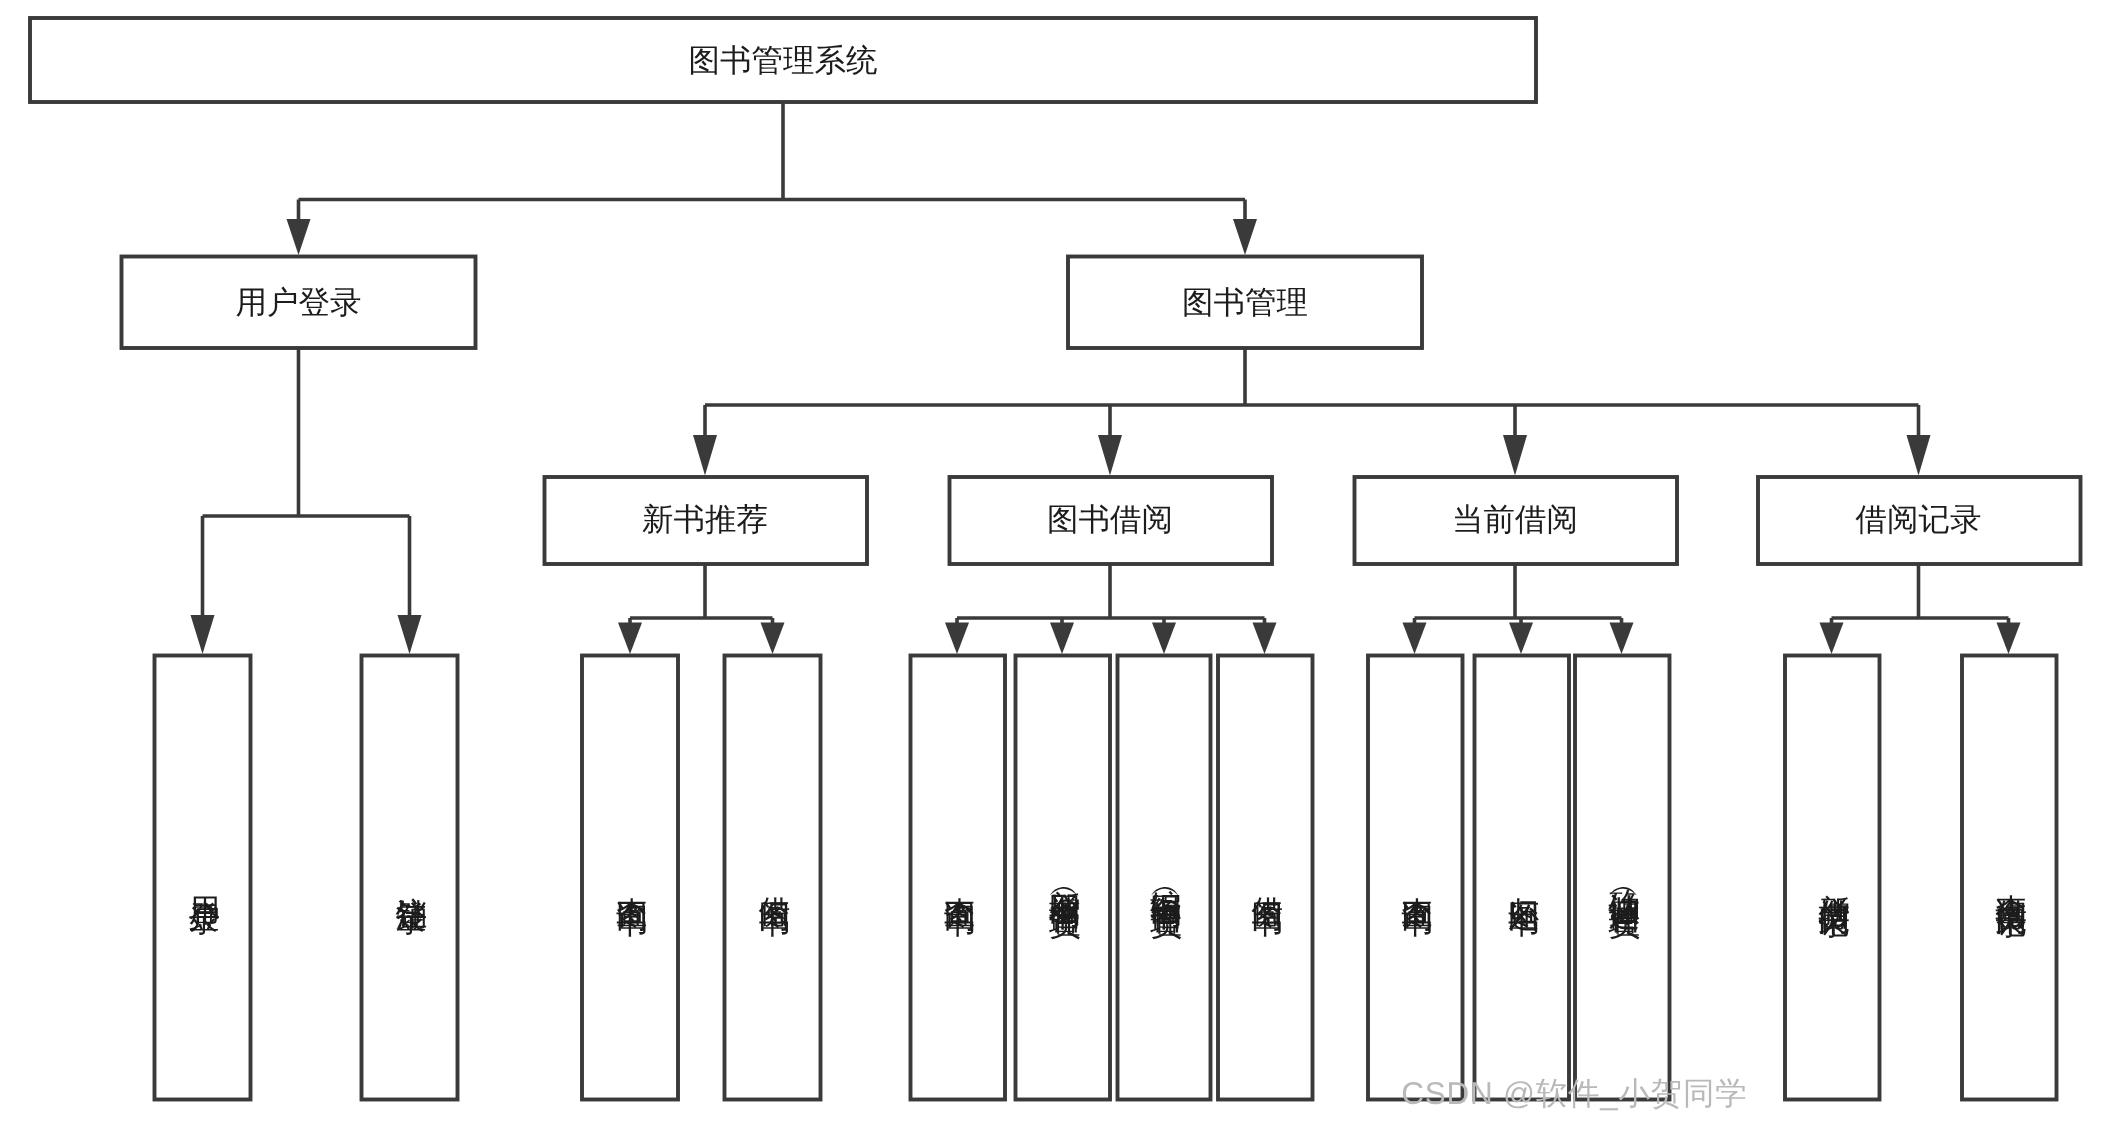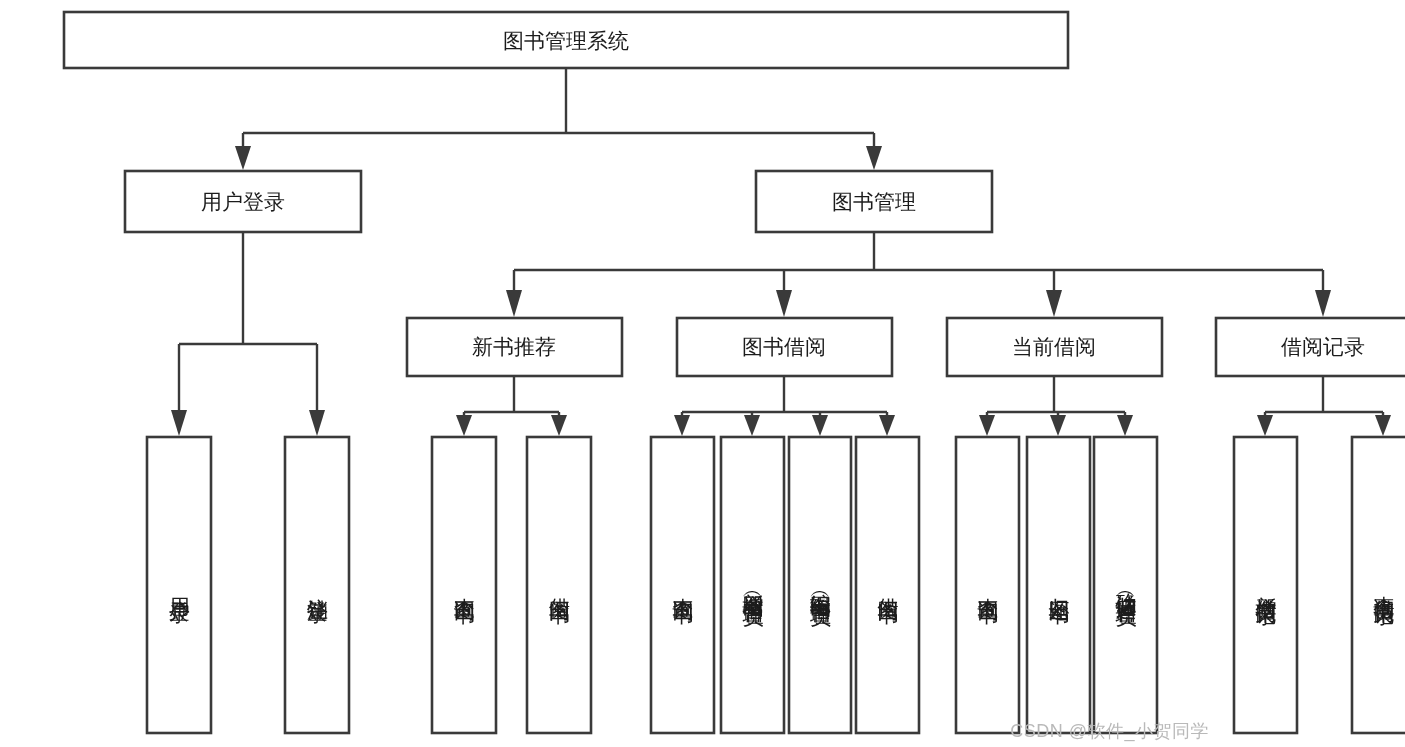--- a/index.html
+++ b/index.html
@@ -11,21 +11,20 @@
     width: 1405px;
     height: 747px;
     font-family: "Liberation Sans", "DejaVu Sans", sans-serif;
     overflow: hidden;
   }
   #diagram-root {
     position: relative;
     width: 1173px;
     height: 747px;
     background: #ffffff;
-    margin-left: 44px;
   }
   svg.flow {
     position: absolute;
     top: 0;
     left: 0;
     width: 1405px;
     height: 747px;
   }
   .node-box {
     fill: #ffffff;
@@ -62,21 +61,21 @@
     align-items: center;
     justify-content: center;
     white-space: nowrap;
     pointer-events: none;
   }
   .watermark {
     position: absolute;
     right: 8px;
     bottom: 4px;
     font-family: "Liberation Sans", "DejaVu Sans", sans-serif;
-    font-size: 18px;
+    font-size: 21px;
     color: #b9b9b9;
     letter-spacing: 0.5px;
     white-space: nowrap;
   }
 </style>
 </head>
 <body>
 
 <div id="diagram-root">
 

